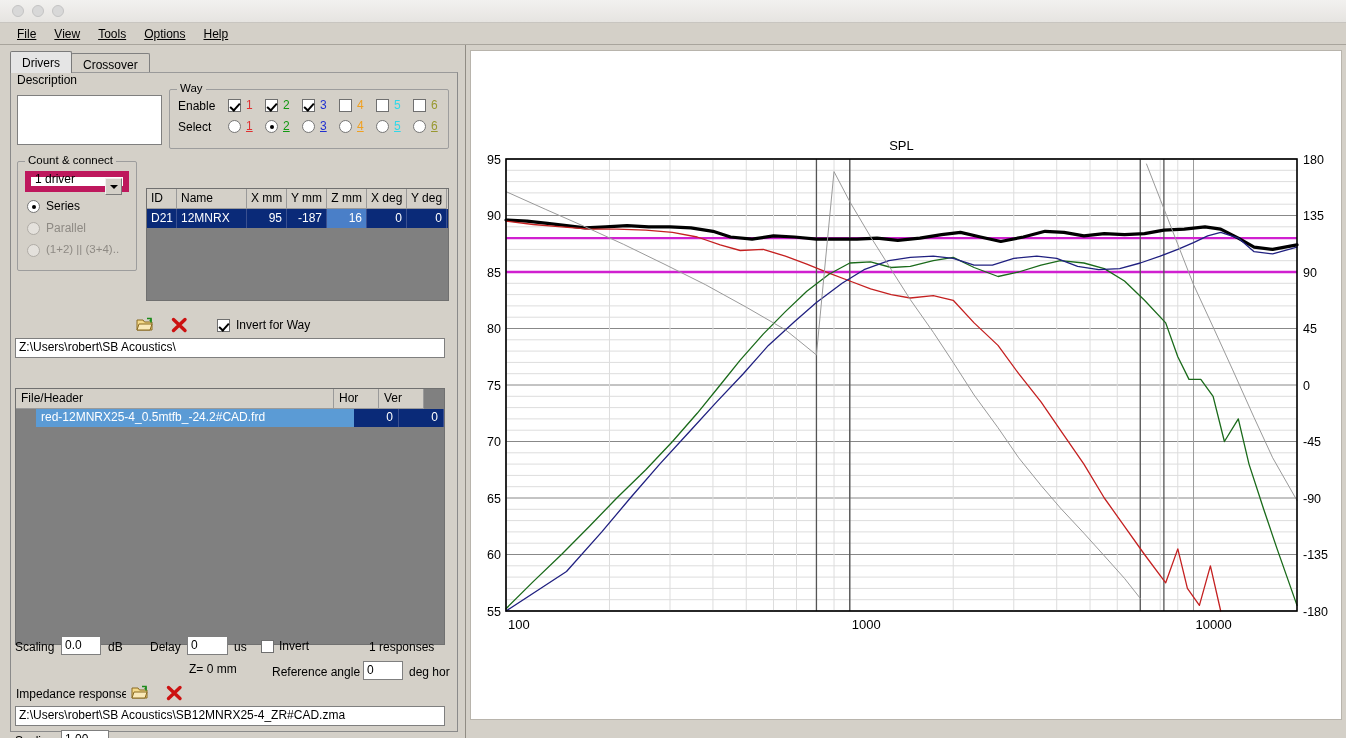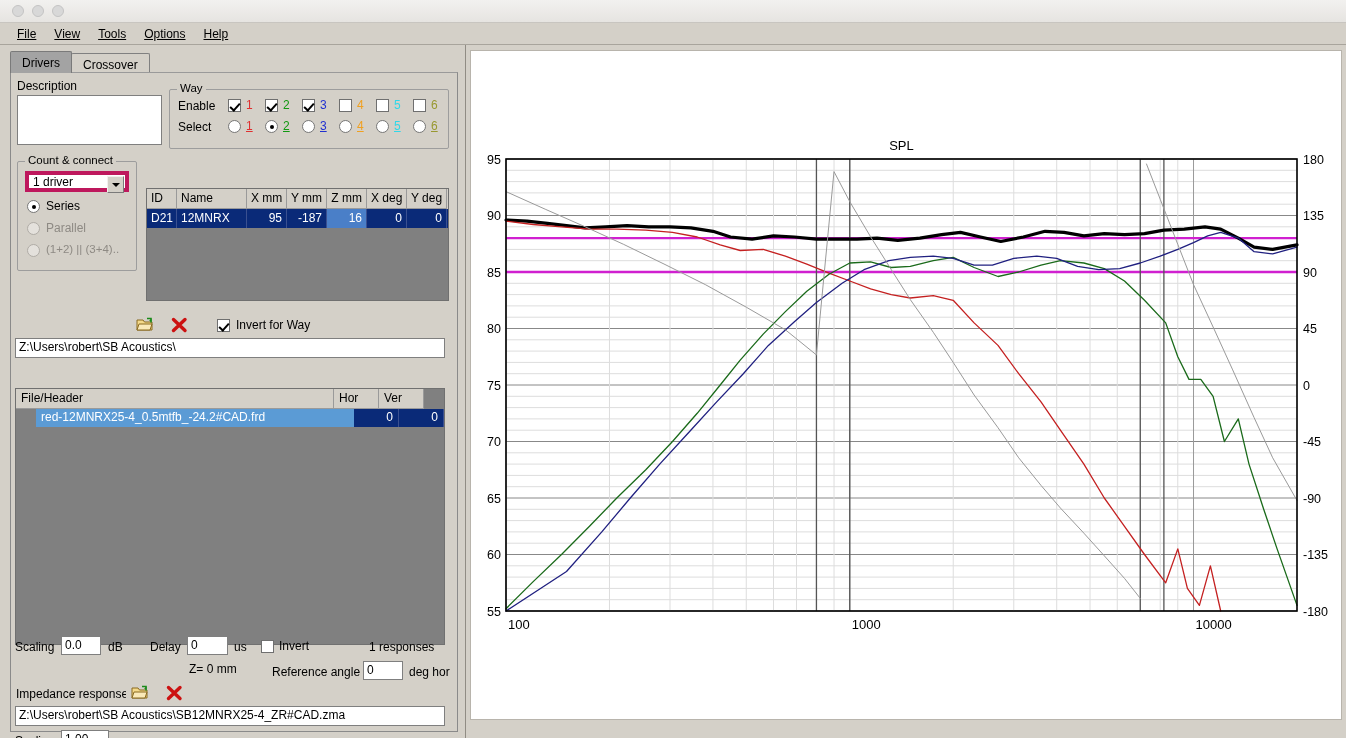--- a/index.html
+++ b/index.html
@@ -52,21 +52,21 @@
     background: #d4d0c8;
     border-right: 1px solid #908c84;
   }
   
   #tabstrip { position: absolute; left: 10px; top: 6px; height: 22px; display: flex; align-items: flex-end; }
   .tab {
     height: 20px; padding: 2px 11px 0 11px; font-size: 12px;
     background: #d4d0c8; border: 1px solid #808080; border-bottom: none;
     border-radius: 2px 2px 0 0; margin-right: -1px; line-height: 18px;
   }
-  .tab.active { background: #a3a3a3; height: 22px; border-color: #7a7a7a; position: relative; z-index: 3; }
+  .tab.active { background: #e5e5e5; height: 22px; border-color: #7a7a7a; position: relative; z-index: 3; }
   #tabpage {
     position: absolute; left: 10px; top: 27px; width: 448px; height: 660px;
     background: #d4d0c8; border: 1px solid #8a8a8a; border-top: 1px solid #9a9a9a;
   }
 
   .lbl { font-size: 12px; color: #000; }
   .group {
     position: absolute; border: 1px solid #9d9d9d; border-radius: 2px;
   }
   .group > .gtitle {
@@ -134,22 +134,22 @@
 
   
   .iconbtn {
     width: 27px; height: 23px; background: #d4d0c8;
     border: 1px solid #d4d0c8; display: inline-flex;
     align-items: center; justify-content: center; vertical-align: middle;
   }
 
   
   .combo {
-    background: #fff; border: 4px solid #be185d; height: 21px;
-    display: flex; align-items: flex-start; font-size: 12px; padding-left: 4px;
+    background: #fff; border: 6px solid #be185d; height: 21px;
+    display: flex; align-items: flex-end; font-size: 12px; padding-left: 4px;
     position: relative;
   }
   .combo .arrowbox {
     position: absolute; right: 1px; top: 1px; width: 17px; height: 17px;
     background: #d4d0c8; border: 1px solid #f2f0ee;
     border-right-color: #7a7a7a; border-bottom-color: #7a7a7a;
     display: flex; align-items: center; justify-content: center;
   }
   .tri-d { width: 0; height: 0; border-left: 4px solid transparent;
            border-right: 4px solid transparent; border-top: 4px solid #000; }
@@ -185,21 +185,21 @@
 
   <div id="leftpanel">
 
     <div id="tabstrip">
       <div class="tab active">Drivers</div>
       <div class="tab">Crossover</div>
     </div>
 
     <div id="tabpage">
 
-      <div class="lbl" style="position:absolute;left:6px;top:6px;">Description</div>
+      <div class="lbl" style="position:absolute;left:6px;top:0;">Description</div>
       <div class="txtbox" style="position:absolute;left:6px;top:22px;width:145px;height:50px;"></div>
 
       <div class="group" style="left:158px;top:16px;width:280px;height:60px;">
         <div class="gtitle">Way</div>
 
         <div class="lbl" style="position:absolute;left:8px;top:9px;">Enable</div>
         <div class="lbl" style="position:absolute;left:8px;top:30px;">Select</div>
 
         <span class="cbx on" style="position:absolute;left:58px;top:9px;"></span>
         <span class="lbl w1" style="position:absolute;left:76px;top:8px;">1</span>

